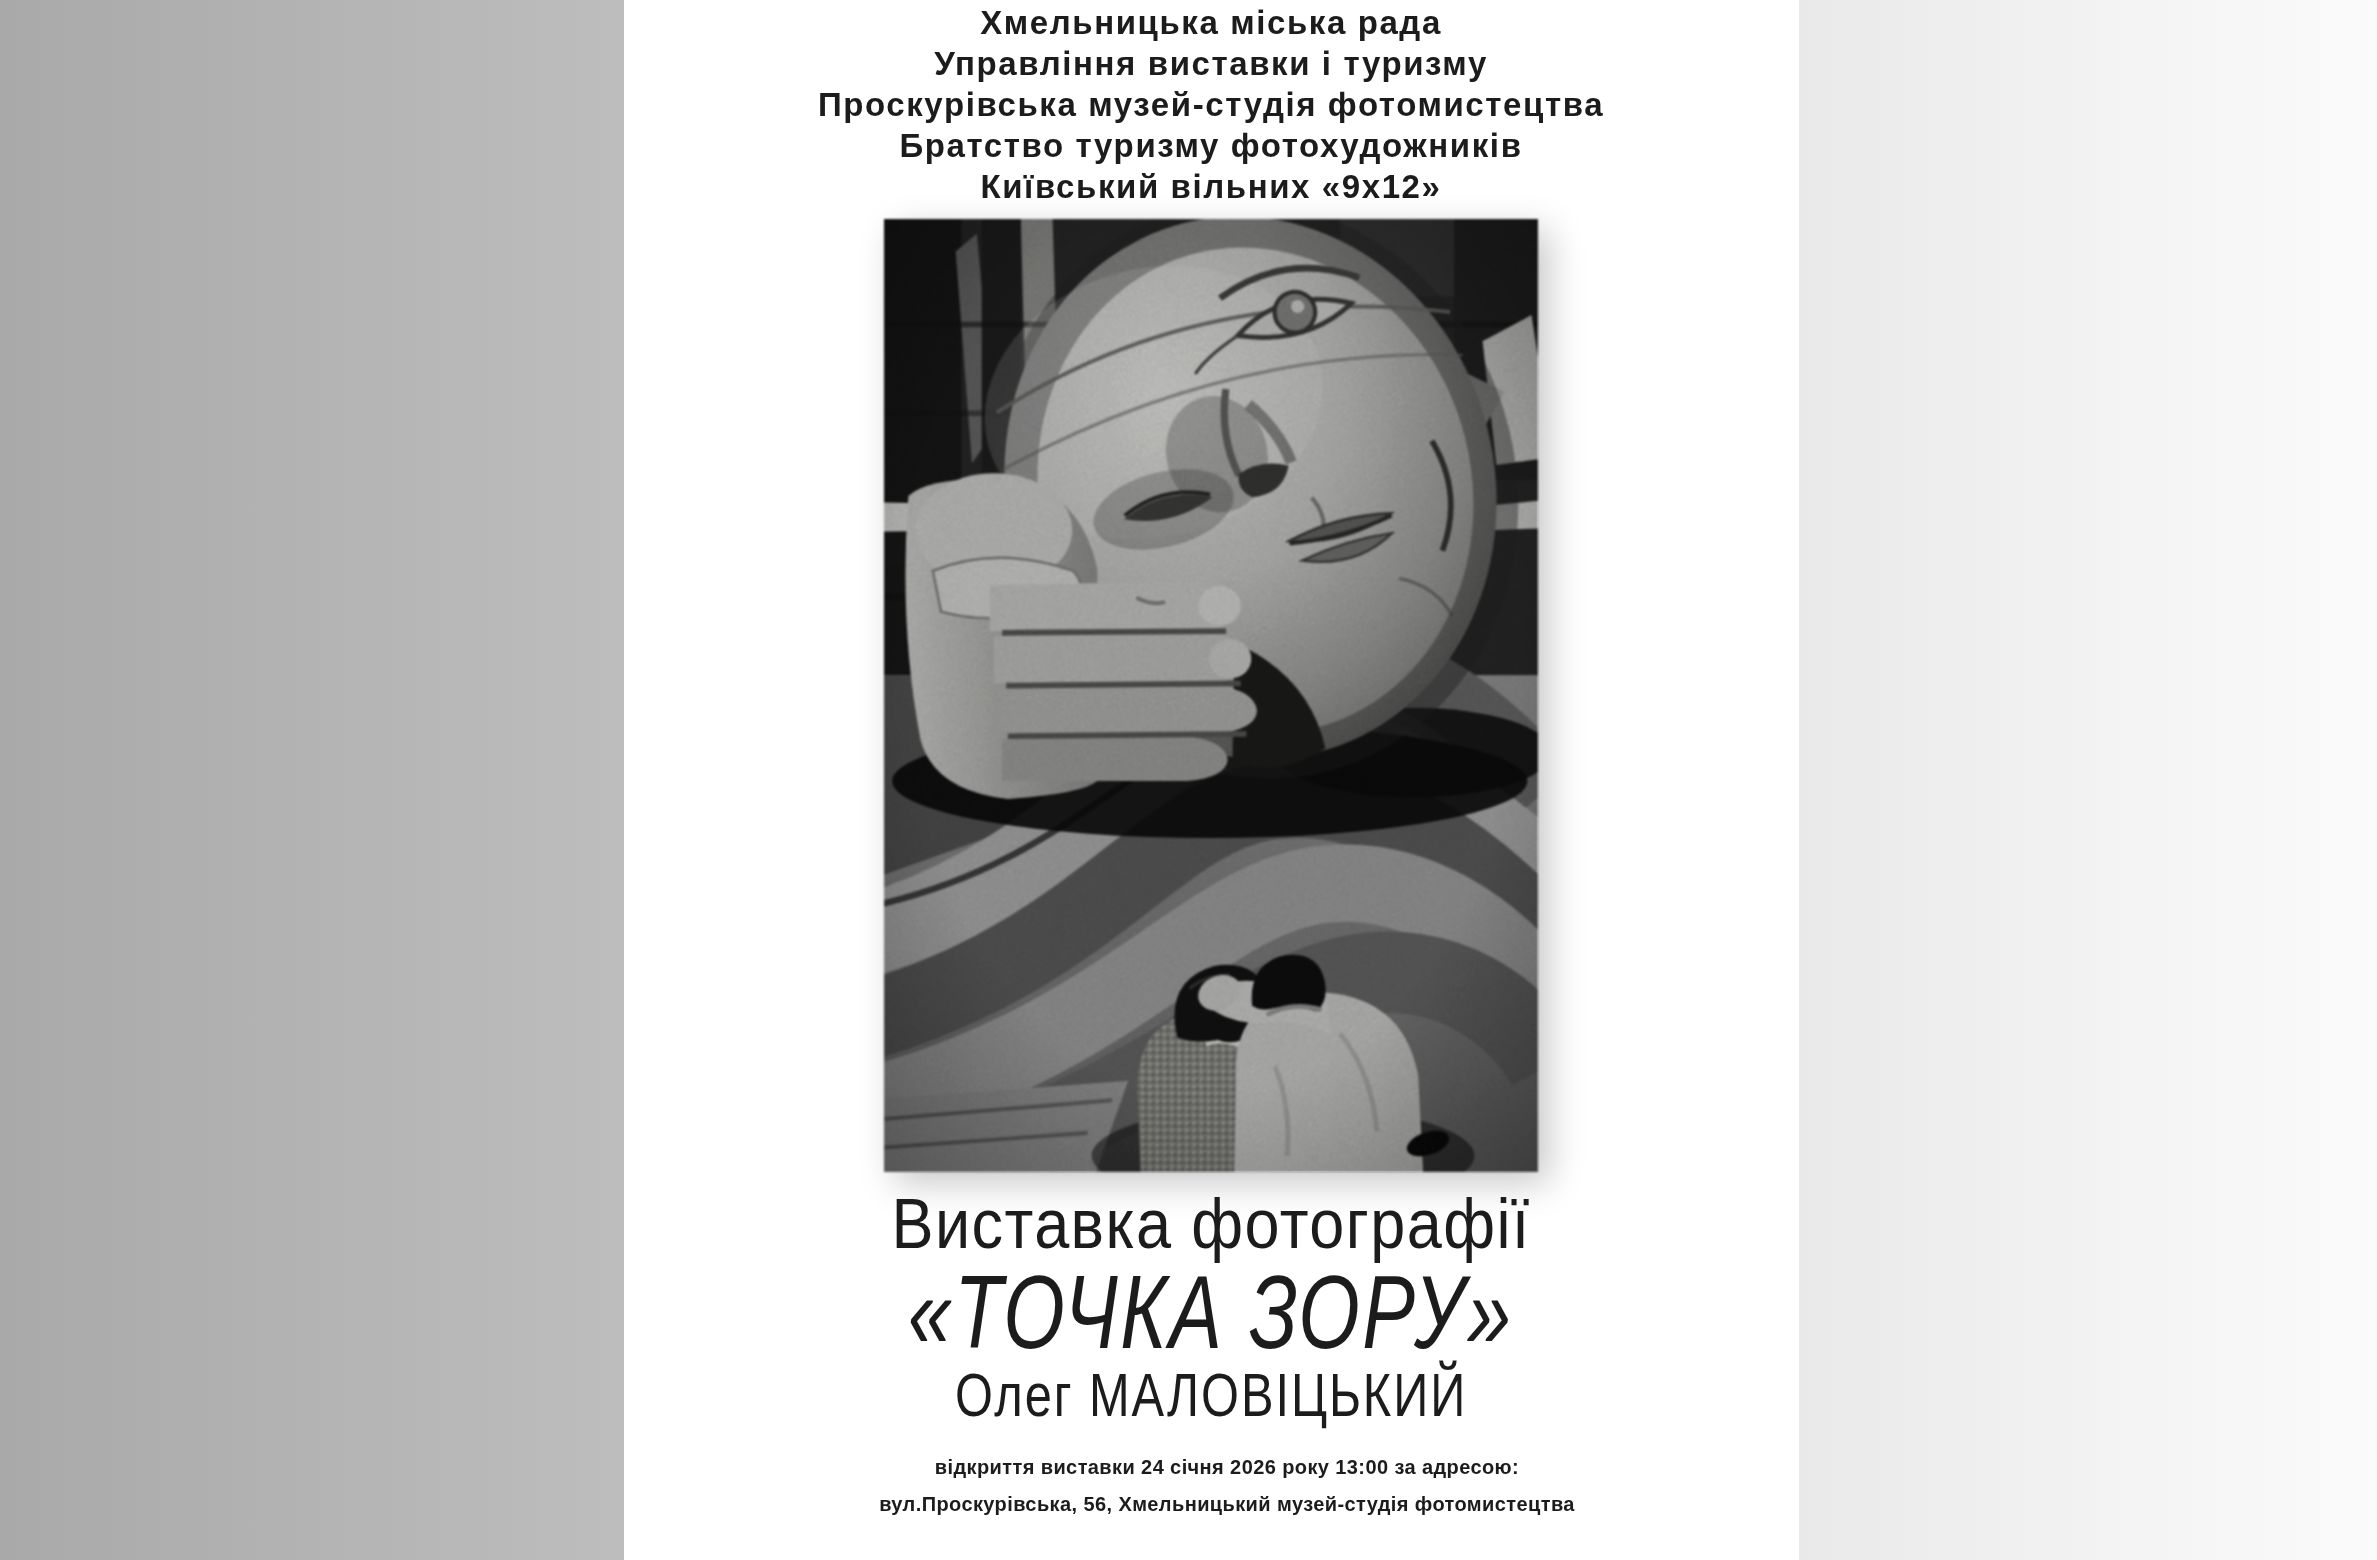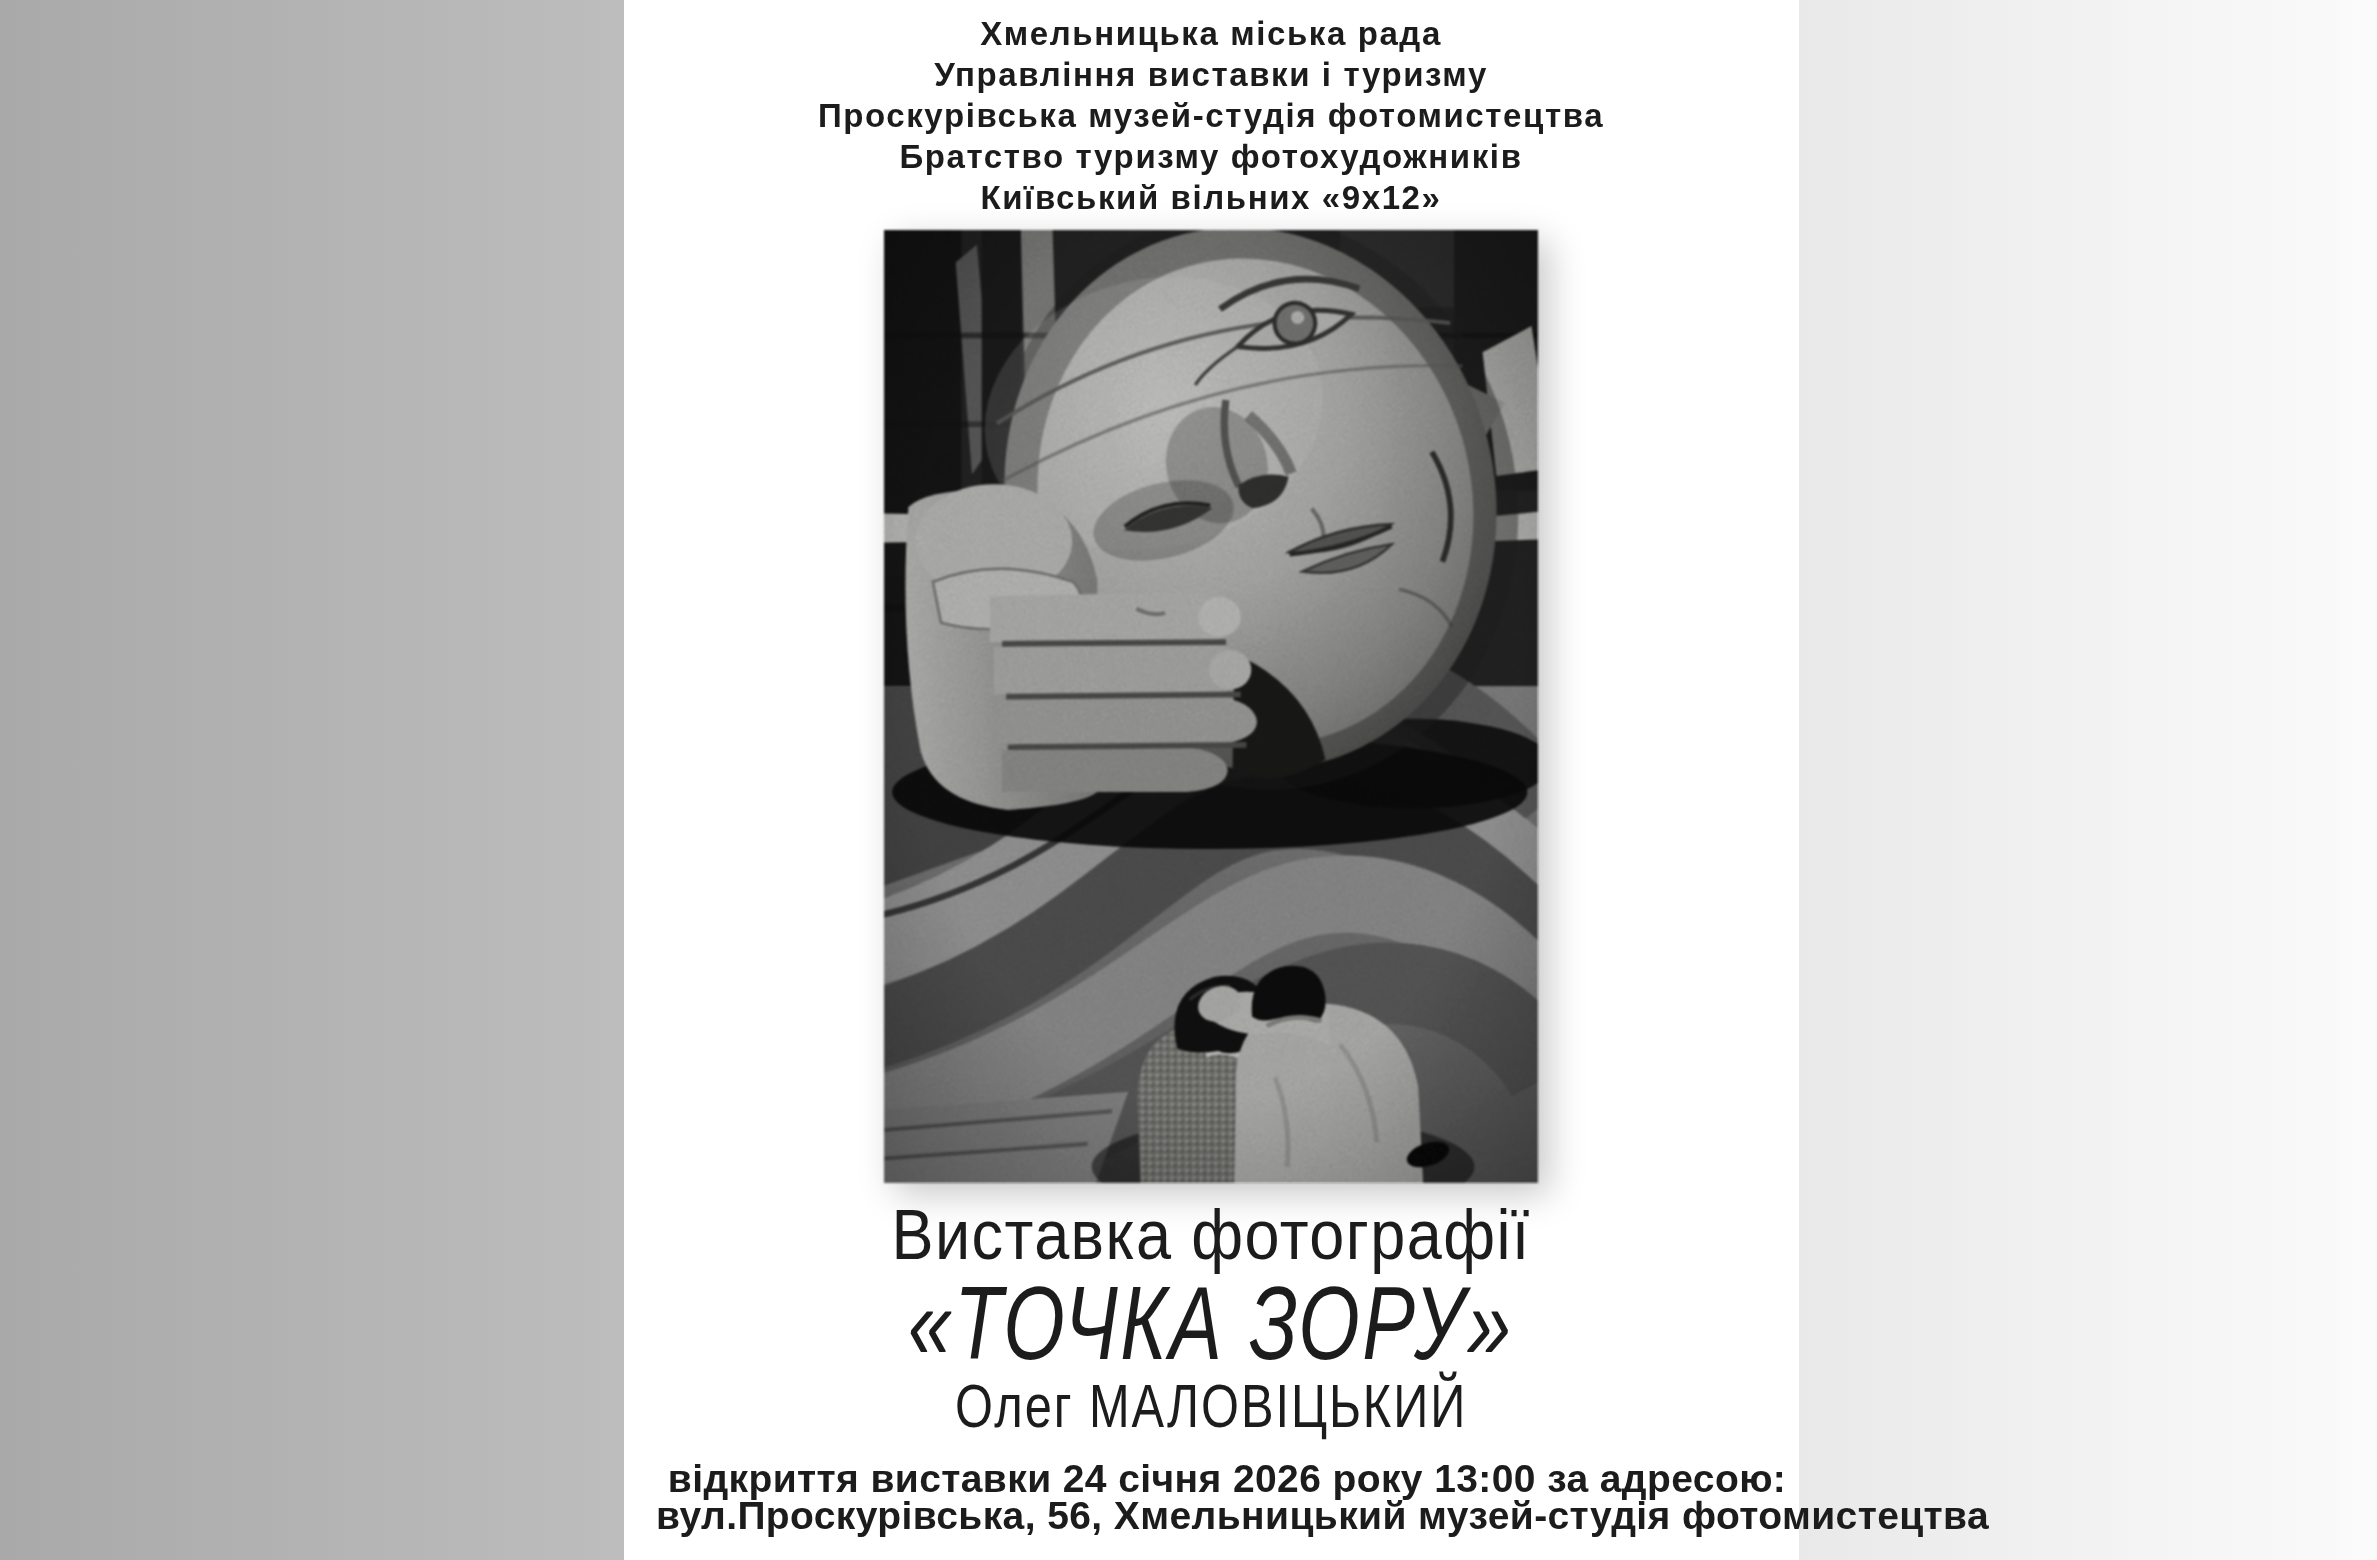--- a/index.html
+++ b/index.html
@@ -12,36 +12,36 @@
   body{font-family:"Liberation Sans","DejaVu Sans",sans-serif;color:var(--text);position:relative;}
 
   .bg-left{position:absolute;left:0;top:0;width:624px;height:1560px;
     background:linear-gradient(90deg,var(--background-left) 0%,var(--background-left-edge) 100%);}
   .bg-right{position:absolute;left:1799px;top:0;width:579px;height:1560px;
     background:linear-gradient(90deg,var(--background-right) 0%,var(--background-right-edge) 100%);}
 
   .poster{position:absolute;left:624px;top:0;width:1174px;height:1560px;
     background:var(--poster-background);text-align:center;}
 
-  .org{padding-top:13px;font-size:33px;line-height:41px;font-weight:700;letter-spacing:1.6px;}
+  .org{padding-top:2px;font-size:33px;line-height:41px;font-weight:700;letter-spacing:1.6px;}
   .org div{white-space:nowrap;}
 
   .photo{width:654px;height:953px;margin:12.2px auto 0;position:relative;
     box-shadow:11.4px 11.4px 34px rgba(0,0,0,.22);}
   .photo svg{display:block;width:654px;height:953px;filter:blur(0.9px) contrast(1.03);}
 
   .cond{display:inline-block;white-space:nowrap;transform-origin:50% 55%;}
   .t1{height:91px;line-height:91px;margin-top:6.5px;font-size:70px;font-weight:400;}
   .t1 .cond{letter-spacing:1.6px;transform:scaleX(.90);}
   .t2{height:85px;line-height:85px;font-size:104px;font-weight:400;font-style:italic;}
   .t2 .cond{letter-spacing:3.3px;transform:scaleX(.76);}
   .t3{height:81px;line-height:81px;font-size:61px;font-weight:400;}
   .t3 .cond{letter-spacing:2.4px;transform:scaleX(.80);}
 
-  .footer{margin-top:13px;font-size:39px;line-height:37px;font-weight:700;letter-spacing:0.4px;padding-left:32px;}
+  .footer{margin-top:13px;font-size:20px;line-height:37px;font-weight:700;letter-spacing:0.4px;padding-left:32px;}
   .footer div{white-space:nowrap;}
 </style>
 </head>
 <body>
 
 <div class="bg-left"></div>
 <div class="bg-right"></div>
 
 <div class="poster">
 

